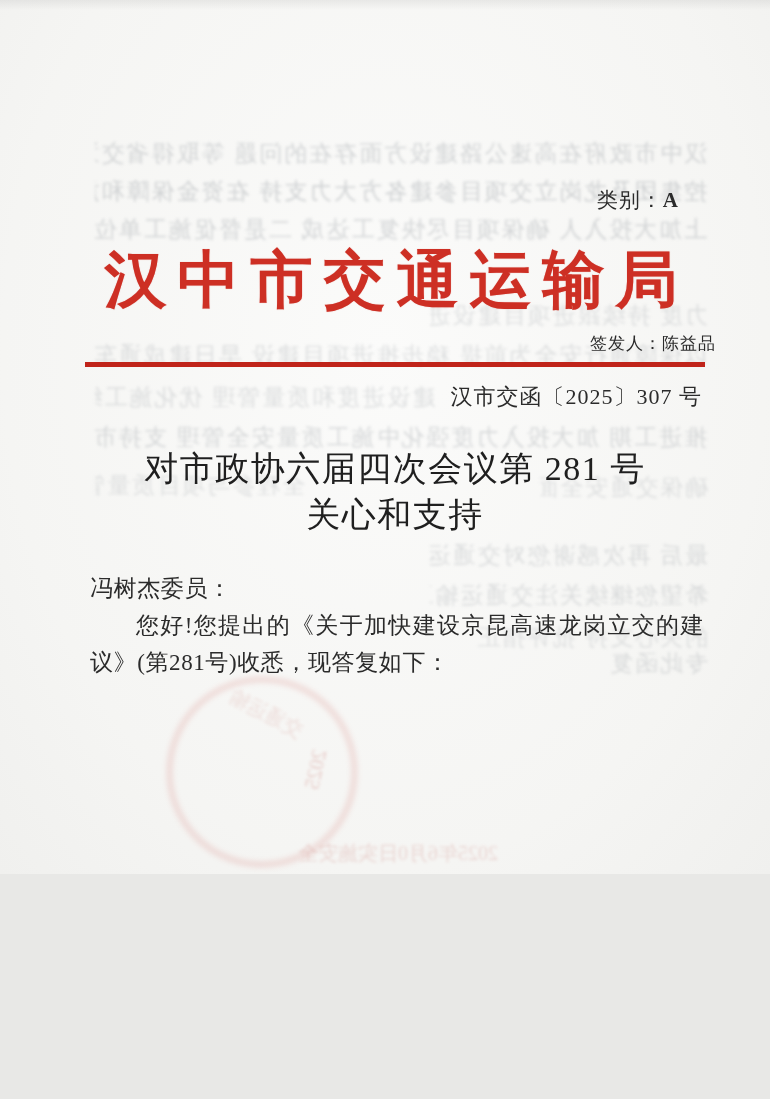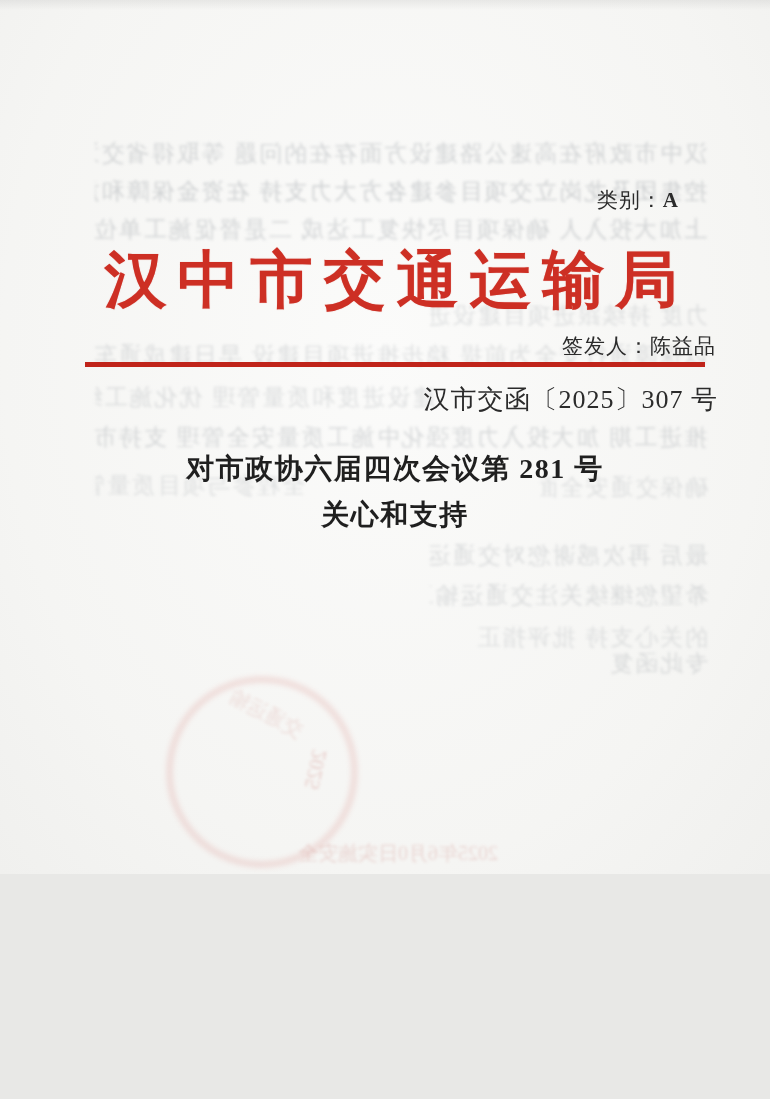--- a/index.html
+++ b/index.html
@@ -52,34 +52,34 @@
   .agency-title{
     position:absolute;top:238px;left:0;width:100%;
     margin:0;text-align:center;
     font-size:62px;font-weight:bold;letter-spacing:11px;text-indent:11px;
     color:#cd2f24;
     text-shadow:0 0 1px rgba(205,47,36,.45);
     padding-left:6px;
   }
   .signer{
     position:absolute;top:332px;right:54px;
-    font-size:21px;letter-spacing:1px;
+    font-size:17px;letter-spacing:1px;
   }
   .red-rule{
     position:absolute;left:85px;top:362px;width:620px;height:5px;
     background:#c0241a;
   }
   .doc-number{
-    position:absolute;top:382px;right:52px;
-    font-size:26px;letter-spacing:1px;
+    position:absolute;top:382px;right:68px;
+    font-size:22px;letter-spacing:1px;
   }
   .letter-title{
     position:absolute;left:85px;top:446px;width:620px;
     margin:0;text-align:center;
-    font-size:28px;font-weight:bold;line-height:46px;letter-spacing:1.5px;
+    font-size:34px;font-weight:normal;line-height:46px;letter-spacing:1.5px;
     color:#1f1f1f;
   }
   .body-block{
     position:absolute;left:90px;top:570px;width:614px;
     font-size:23px;line-height:37.2px;letter-spacing:.6px;
     text-align:justify;
   }
   .body-block p{margin:0;}
   .body-block p.indent{text-indent:2em;}
 </style>
@@ -118,16 +118,18 @@
 
     <div class="signer"><span>签发人：</span><span>陈益品</span></div>
 
     <div class="red-rule"></div>
 
     <div class="doc-number">汉市交函〔2025〕307 号</div>
 
     <h2 class="letter-title"><span>对市政协六届四次会议第 281 号</span><br><span>关心和支持</span></h2>
 
     <div class="body-block">
+      <p>冯树杰委员：</p>
+      <p class="indent">您好!您提出的《关于加快建设京昆高速龙岗立交的建议》(第281号)收悉，现答复如下：</p>
     </div>
 
   </div>
 </div>
 
 </body></html>

